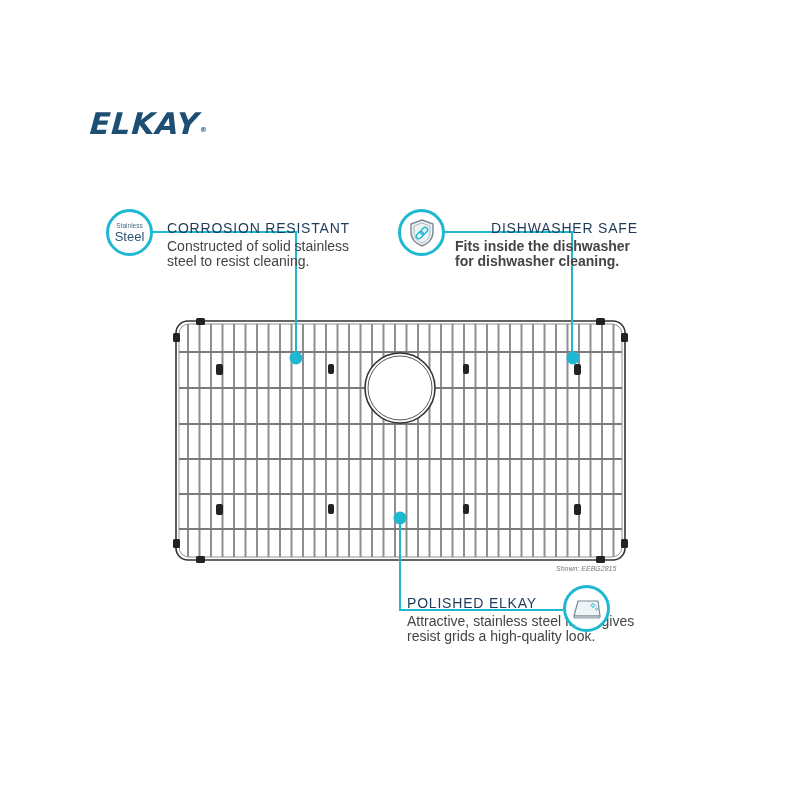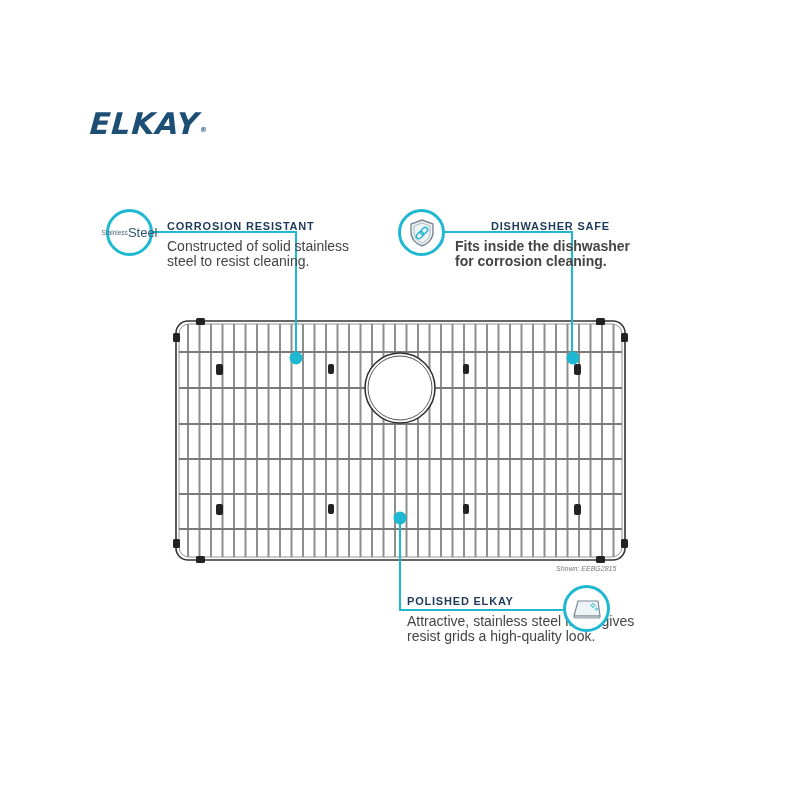--- a/index.html
+++ b/index.html
@@ -2,24 +2,24 @@
 <html><head>
   <meta charset="utf-8">
   <style>
     html, body { margin: 0; padding: 0; background: #ffffff; }
     body { width: 800px; height: 800px; position: relative; overflow: hidden;
            font-family: "Liberation Sans", "DejaVu Sans", sans-serif; }
     .logo { position: absolute; left: 90px; top: 106px; font-family: "DejaVu Sans", sans-serif;
             font-weight: bold; font-style: italic; font-size: 30px; letter-spacing: 1px;
             color: #1d4e74; transform: skewX(-4deg); }
     .logo .reg { font-size: 7px; font-style: normal; vertical-align: 2px; margin-left: 1px; color: #1d4e74; }
-    .feature-title { position: absolute; font-weight: bold; font-size: 11px; letter-spacing: 0.8px; color: #1d3a5a; }
+    .feature-title { position: absolute; font-weight: normal; font-size: 14px; letter-spacing: 0.8px; color: #1d3a5a; }
     .feature-desc { position: absolute; font-size: 14px; line-height: 15px; color: #444; }
     .badge { position: absolute; width: 41px; height: 41px; border: 3px solid #1fb8d2; border-radius: 50%;
-             background: #fff; display: flex; flex-direction: row; align-items: center; justify-content: center; }
+             background: #fff; display: flex; flex-direction: column; align-items: center; justify-content: center; }
     .badge .small { font-size: 6.5px; color: #4a6b80; line-height: 8px; }
     .badge .big { font-size: 13px; color: #2c5472; line-height: 14px; }
     .shown { position: absolute; left: 556px; top: 565px; font-size: 7px; font-style: italic; color: #777; }
     svg.overlay { position: absolute; left: 0; top: 0; }
   </style>
 </head>
 <body>
 
 <div class="logo">
   <span>ELKAY</span><span class="reg">®</span>
@@ -41,21 +41,21 @@
     <path d="M14 5 L22 8 L22 14 C22 19.5 18.5 23.5 14 25 C9.5 23.5 6 19.5 6 14 L6 8 Z" fill="none" stroke="#9aa8b2" stroke-width="0.8"></path>
     <g transform="rotate(-45 14 15)">
       <rect x="7" y="12.5" width="8" height="5" rx="2.5" fill="none" stroke="#1fb8d2" stroke-width="1.4"></rect>
       <rect x="13" y="12.5" width="8" height="5" rx="2.5" fill="none" stroke="#1fb8d2" stroke-width="1.4"></rect>
     </g>
   </svg>
 </div>
 <div class="feature-title" style="left:455px; top:220px;padding-left:36px;">DISHWASHER SAFE</div>
 <div class="feature-desc" style="left:455px; top:239px;font-weight:bold;">
   <div>Fits inside the dishwasher</div>
-  <div>for corrosion cleaning.</div>
+  <div>for dishwasher cleaning.</div>
 </div>
 
 <div class="feature-title" style="left:407px; top:595px;">POLISHED ELKAY</div>
 <div class="feature-desc" style="left:407px; top:614px;">
   <div>Attractive, stainless steel finish gives</div>
   <div>resist grids a high-quality look.</div>
 </div>
 <div class="badge" style="left:563px; top:585px;">
   <svg width="30" height="22" viewBox="0 0 30 22">
     <path d="M6 3 L26 3 L28 18 L2 18 Z" fill="#eef3f5" stroke="#7a8a95" stroke-width="1.2"></path>

